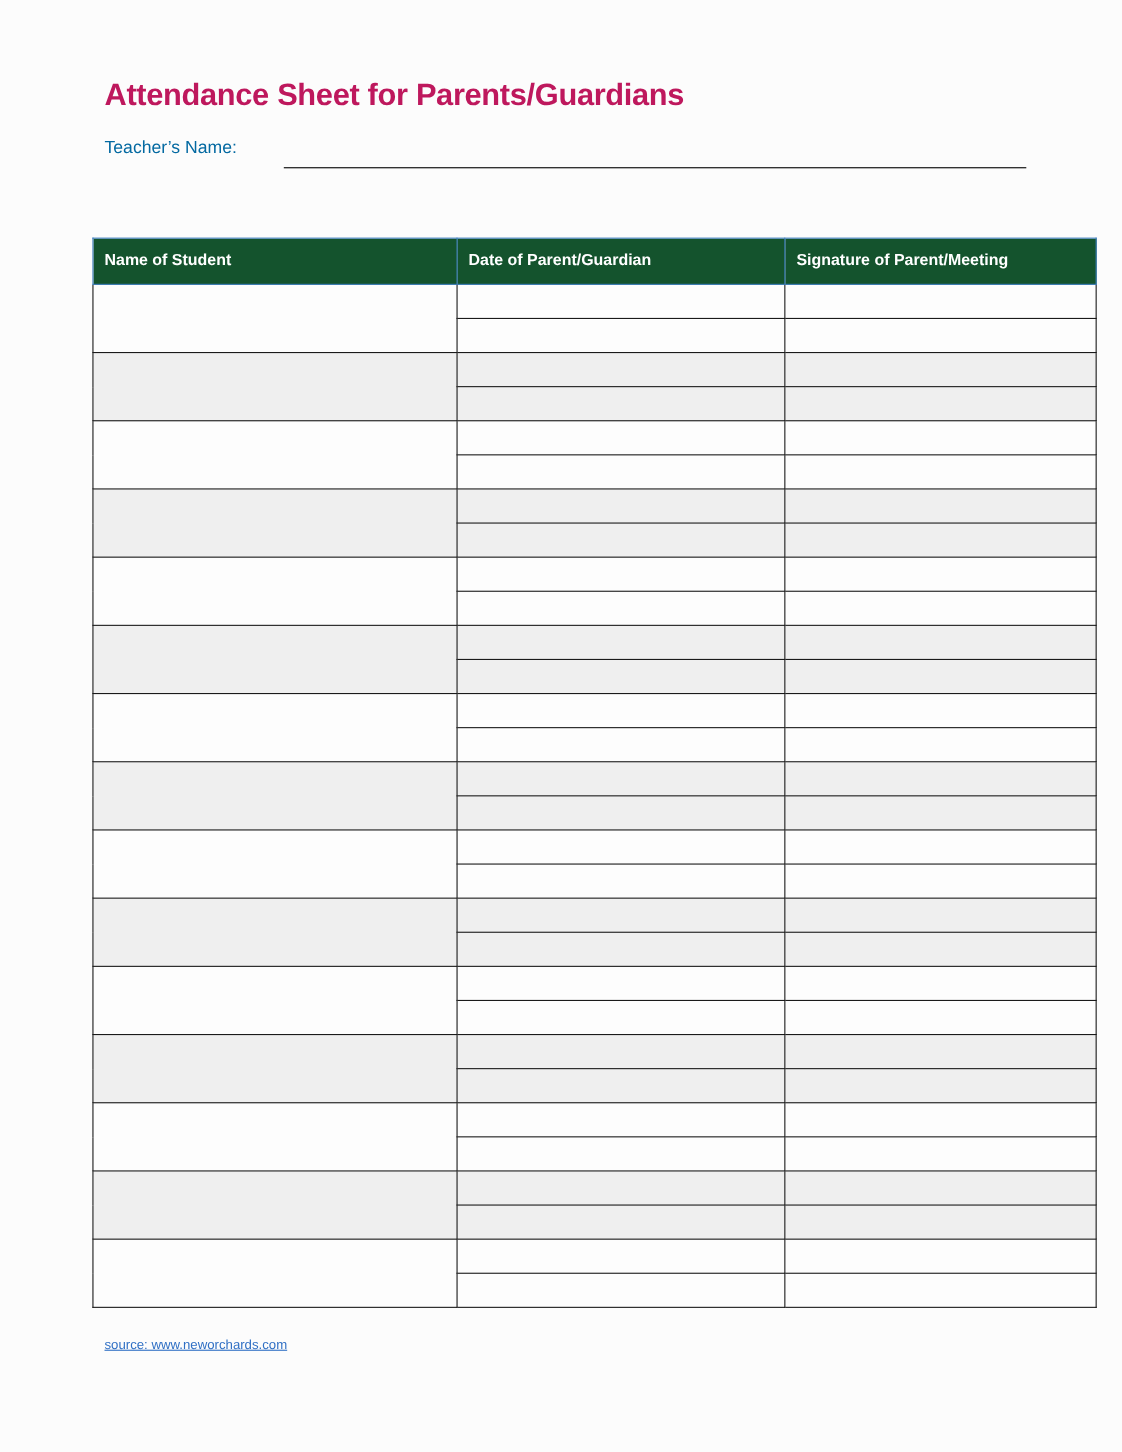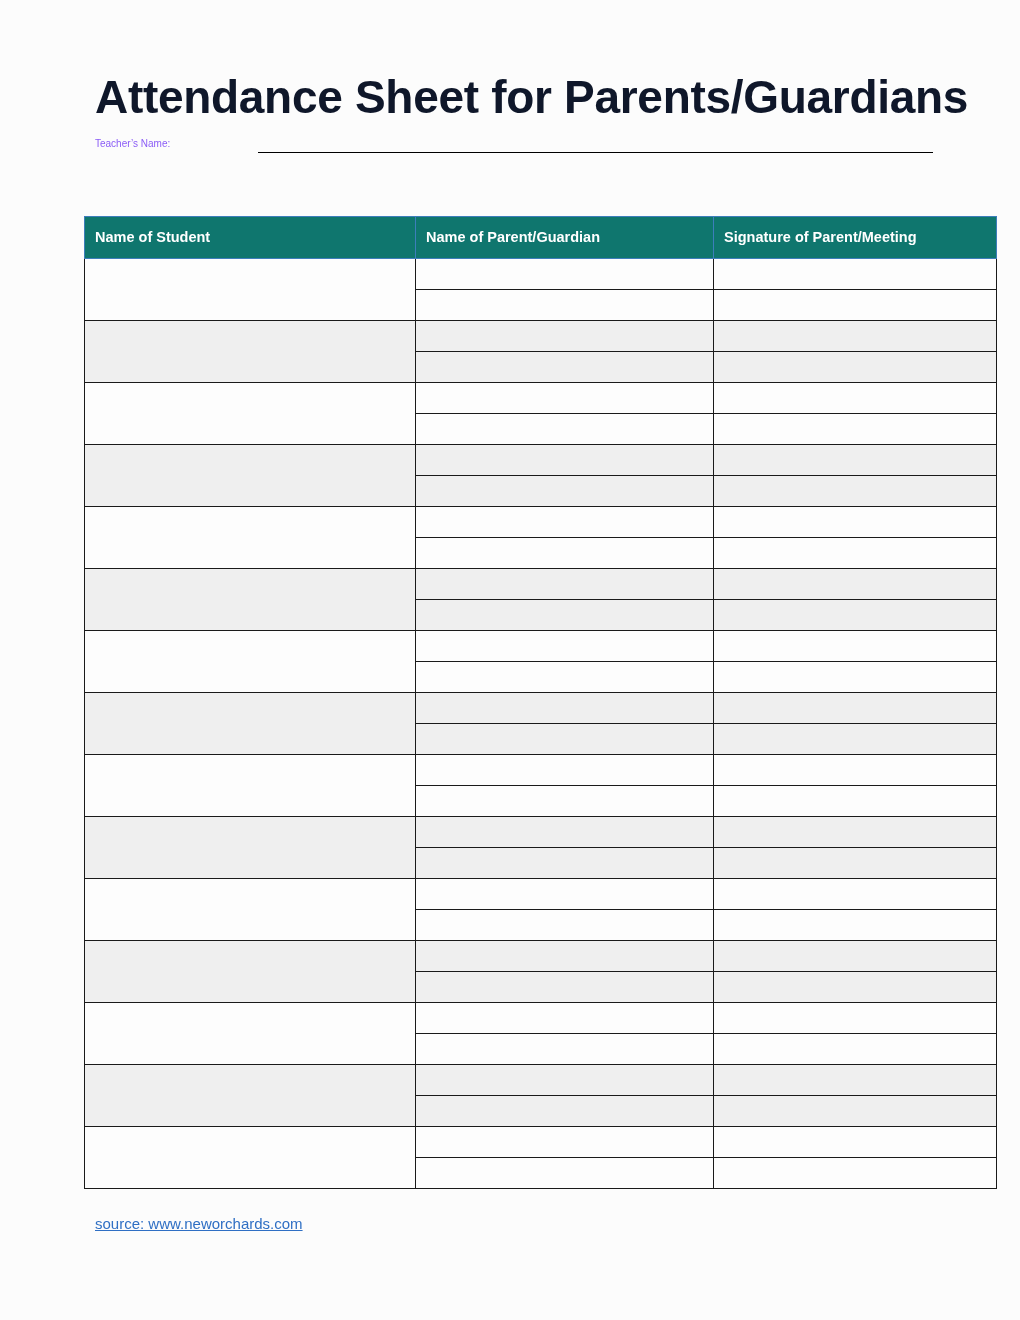--- a/index.html
+++ b/index.html
@@ -19,47 +19,46 @@
     position: relative;
     width: 1020px;
     height: 1320px;
     box-sizing: border-box;
   }
 
   .page-title {
     position: absolute;
     left: 95px;
     top: 70px;
-    font-size: 46px;
+    font-size: 28px;
     font-weight: bold;
     letter-spacing: -0.3px;
-    color: #0f172a;
+    color: #be185d;
     white-space: nowrap;
     text-align: right;
   }
 
   
   .form-block {
     position: absolute;
     left: 95px;
     top: 124px;
     width: 840px;
   }
   .form-row {
     position: relative;
     height: 31px;
   }
   .form-label {
     position: absolute;
     left: 0;
     top: 2px;
-    font-size: 10px;
-    color: #8b5cf6;
-    white-space: nowrap;
-    margin-top: 12px;
+    font-size: 16px;
+    color: #0369a1;
+    white-space: nowrap;
   }
   .form-line {
     position: absolute;
     left: 163px;
     right: 2px;
     bottom: 2px;
     border-bottom: 1.6px solid #000000;
     height: 0;
   }
 
@@ -72,21 +71,21 @@
     border-collapse: collapse;
     table-layout: fixed;
   }
   .sheet-table th,
   .sheet-table td {
     border: 1.4px solid #1a1a1a;
     padding: 0;
     margin: 0;
   }
   .sheet-table thead th {
-    background: #0f766e;
+    background: #14532d;
     color: #ffffff;
     font-size: 14.5px;
     font-weight: bold;
     text-align: left;
     padding: 8px 10px 9px 10px;
     height: 24px;
     vertical-align: middle;
     border-color: #3d7ebb;
     white-space: nowrap;
   }
@@ -99,21 +98,21 @@
   }
   tr.band-white td { background: #fdfdfd; }
   tr.band-gray  td { background: #efefef; }
   td.student-cell { vertical-align: top; }
 
   
   .source-link {
     position: absolute;
     left: 95px;
     top: 1215px;
-    font-size: 15px;
+    font-size: 12px;
     color: #2f6fc4;
     text-decoration: underline;
     white-space: nowrap;
   }
 </style>
 </head>
 <body>
 
 <div class="page">
 
@@ -123,21 +122,21 @@
     <div class="form-row">
       <span class="form-label">Teacher’s Name:</span>
       <span class="form-line"></span>
     </div>
   </div>
 
   <table class="sheet-table">
     <thead>
       <tr>
         <th class="col-student">Name of Student</th>
-        <th class="col-parent">Name of Parent/Guardian</th>
+        <th class="col-parent">Date of Parent/Guardian</th>
         <th class="col-sign">Signature of Parent/Meeting</th>
       </tr>
     </thead>
     <tbody id="table-body">
         <tr class="band-white">
           <td class="student-cell" rowspan="2"></td>
           <td></td>
           <td></td>
         </tr>
         <tr class="band-white">

